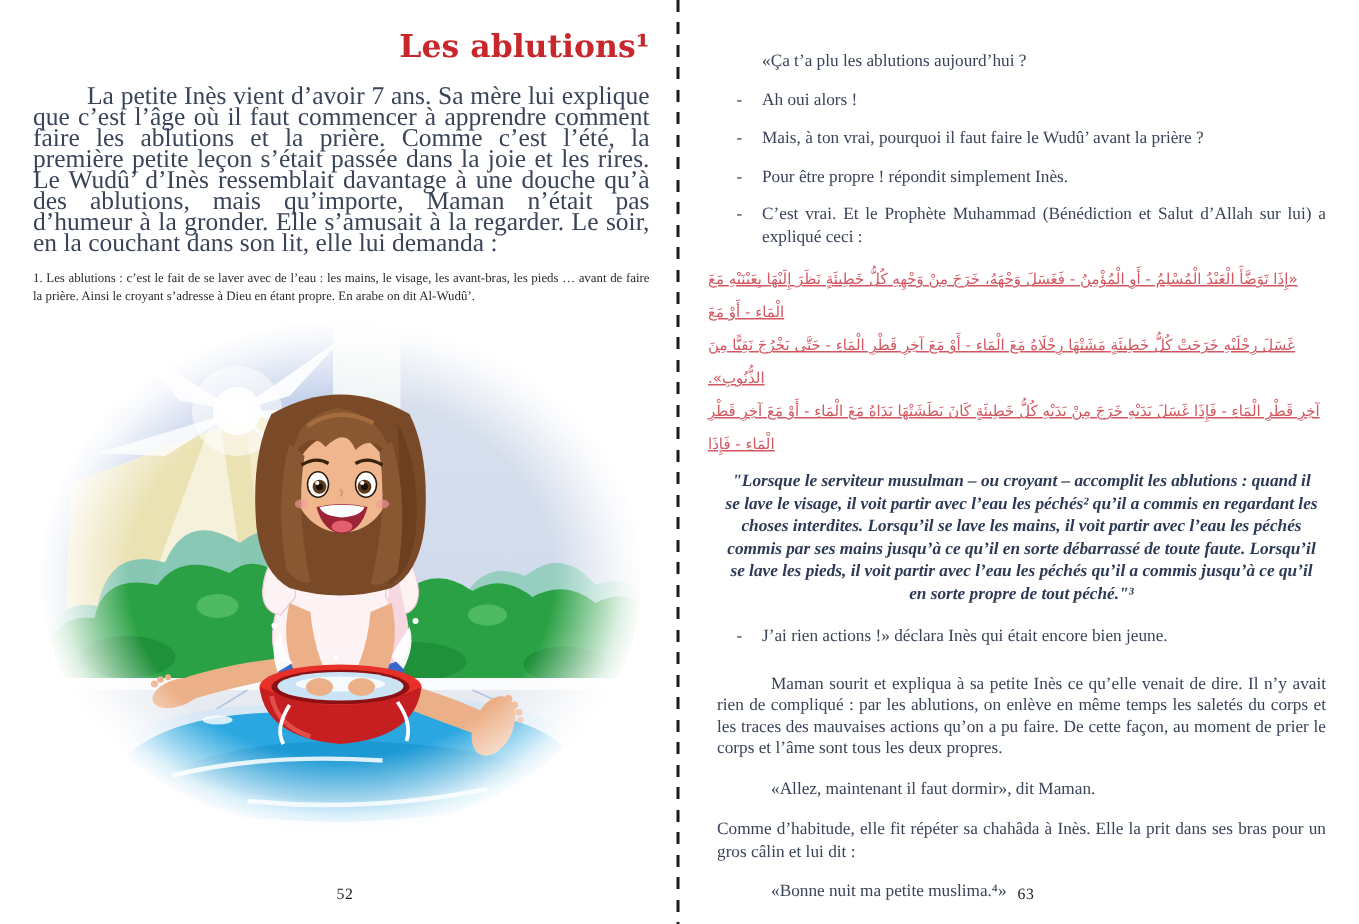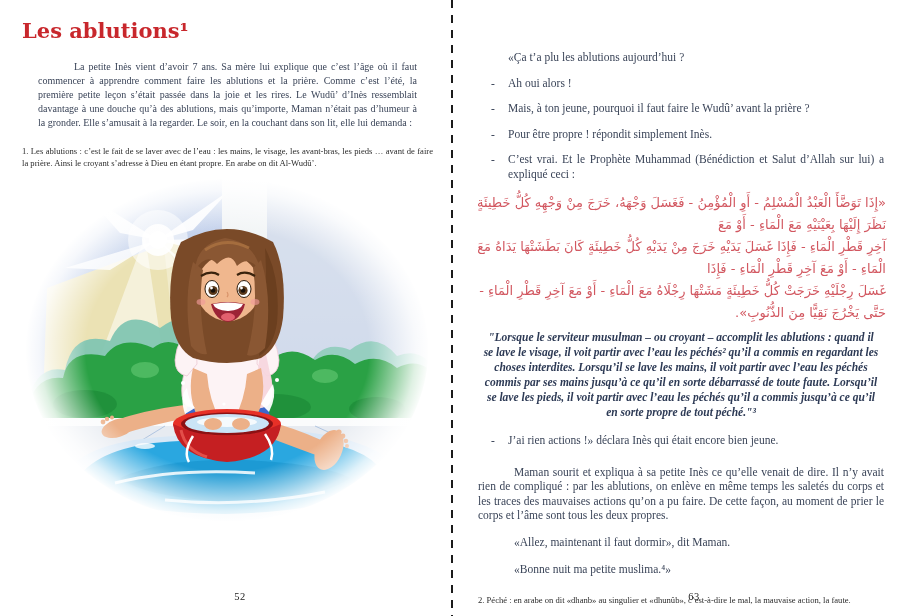--- a/index.html
+++ b/index.html
@@ -3,50 +3,50 @@
 <meta charset="utf-8">
 <style>
   html,body{margin:0;padding:0;}
   body{
     width:906px;height:616px;background:#ffffff;overflow:hidden;position:relative;
     font-family:"Liberation Serif", serif;
     color:var(--body-ink,#3a4458);
   }
   .page{position:absolute;top:0;height:616px;box-sizing:border-box;}
   .page-left{left:0;width:452px;padding:18px 19px 0 22px;}
-  .page-right{left:454px;width:452px;padding:50px 22px 0 24px;}
+  .page-right{left:454px;width:452px;padding:34px 22px 0 24px;}
   .divider{
     position:absolute;left:451px;top:0;width:2px;height:616px;
     background:repeating-linear-gradient(to bottom,var(--divider-ink,#1b1b1b) 0 8px,transparent 8px 15px);
   }
   
   .title{
-    text-align:left;font-family:"DejaVu Serif", serif;font-weight:bold;
+    text-align:right;font-family:"DejaVu Serif", serif;font-weight:bold;
     font-size:21px;line-height:26px;color:var(--title-red,#c8272c);margin:0 0 13px 0;
   }
   .intro{
-    font-size:10px;line-height:14px;text-align:justify;text-indent:36px;margin:16px;
+    font-size:17px;line-height:14px;text-align:justify;text-indent:36px;margin:0;
   }
   .footnote{
     font-size:8.6px;line-height:11.5px;color:var(--footnote-ink,#2b2b2b);text-align:justify;
   }
   .footnote-left{margin-top:11px;}
   .illustration-wrap{margin-top:9px;margin-left:3px;width:405px;height:345px;}
   .pagenum{
-    position:absolute;bottom:14px;left:14px;width:100%;text-align:center;
+    position:absolute;bottom:14px;left:4px;width:100%;text-align:center;
     font-size:10.5px;color:#222;letter-spacing:.5px;
   }
   
   .dlg-item{display:flex;margin-bottom:11px;padding-left:13px;font-size:11.5px;line-height:14.5px;}
   .dlg-dash{width:17px;flex:none;}
   .dlg-text{flex:1;text-align:justify;}
   .arabic{
-    direction:rtl;text-align:right;color:var(--arabic-red,#d25760);
-    font-family:"DejaVu Sans", sans-serif;font-size:13px;line-height:22px;
-    margin:8px 0 6px -6px;width:414px;
+    direction:rtl;text-align:left;color:var(--arabic-red,#d25760);
+    font-family:"DejaVu Sans", sans-serif;font-size:10px;line-height:22px;
+    margin:8px 0 6px -6px;width:414px;text-decoration:underline;
   }
   .translation{
     text-align:center;font-weight:bold;font-style:italic;
     font-size:11.5px;line-height:15px;color:var(--quote-ink,#2d3a55);
     margin:5px 4px 13px 4px;
   }
   .para{font-size:11.5px;line-height:14.5px;text-align:justify;margin:0 0 12px 0;}
   .para.indent{text-indent:36px;margin-top:17px;}
   .quote-line{font-size:11.5px;line-height:14.5px;text-indent:36px;margin:6px 0 13px 0;}
   .footnotes-right{margin-top:16px;}
@@ -220,47 +220,48 @@
     <div class="dlg-item">
       <span class="dlg-dash"></span>
       <span class="dlg-text">«Ça t’a plu les ablutions aujourd’hui ?</span>
     </div>
     <div class="dlg-item">
       <span class="dlg-dash">-</span>
       <span class="dlg-text">Ah oui alors !</span>
     </div>
     <div class="dlg-item">
       <span class="dlg-dash">-</span>
-      <span class="dlg-text">Mais, à ton jeune, pourquoi il faut faire le Wudû’ avant la prière ?</span>
+      <span class="dlg-text">Mais, à ton vrai, pourquoi il faut faire le Wudû’ avant la prière ?</span>
     </div>
     <div class="dlg-item">
       <span class="dlg-dash">-</span>
       <span class="dlg-text">Pour être propre ! répondit simplement Inès.</span>
     </div>
     <div class="dlg-item">
       <span class="dlg-dash">-</span>
       <span class="dlg-text">C’est vrai. Et le Prophète Muhammad (Bénédiction et Salut d’Allah sur lui) a expliqué ceci :</span>
     </div>
   </div>
 
   <div class="arabic" dir="rtl">
     <div>«إِذَا تَوَضَّأَ الْعَبْدُ الْمُسْلِمُ - أَوِ الْمُؤْمِنُ - فَغَسَلَ وَجْهَهُ، خَرَجَ مِنْ وَجْهِهِ كُلُّ خَطِيئَةٍ نَظَرَ إِلَيْهَا بِعَيْنَيْهِ مَعَ الْمَاءِ - أَوْ مَعَ</div>
+    <div>غَسَلَ رِجْلَيْهِ خَرَجَتْ كُلُّ خَطِيئَةٍ مَشَتْهَا رِجْلَاهُ مَعَ الْمَاءِ - أَوْ مَعَ آخِرِ قَطْرِ الْمَاءِ - حَتَّى يَخْرُجَ نَقِيًّا مِنَ الذُّنُوبِ».</div>
     <div>آخِرِ قَطْرِ الْمَاءِ - فَإِذَا غَسَلَ يَدَيْهِ خَرَجَ مِنْ يَدَيْهِ كُلُّ خَطِيئَةٍ كَانَ بَطَشَتْهَا يَدَاهُ مَعَ الْمَاءِ - أَوْ مَعَ آخِرِ قَطْرِ الْمَاءِ - فَإِذَا</div>
-    <div>غَسَلَ رِجْلَيْهِ خَرَجَتْ كُلُّ خَطِيئَةٍ مَشَتْهَا رِجْلَاهُ مَعَ الْمَاءِ - أَوْ مَعَ آخِرِ قَطْرِ الْمَاءِ - حَتَّى يَخْرُجَ نَقِيًّا مِنَ الذُّنُوبِ».</div>
   </div>
 
   <div class="translation">"Lorsque le serviteur musulman – ou croyant – accomplit les ablutions : quand il se lave le visage, il voit partir avec l’eau les péchés² qu’il a commis en regardant les choses interdites. Lorsqu’il se lave les mains, il voit partir avec l’eau les péchés commis par ses mains jusqu’à ce qu’il en sorte débarrassé de toute faute. Lorsqu’il se lave les pieds, il voit partir avec l’eau les péchés qu’il a commis jusqu’à ce qu’il en sorte propre de tout péché."³</div>
 
   <div class="dlg-item">
     <span class="dlg-dash">-</span>
     <span class="dlg-text">J’ai rien actions !» déclara Inès qui était encore bien jeune.</span>
   </div>
 
   <p class="para indent">Maman sourit et expliqua à sa petite Inès ce qu’elle venait de dire. Il n’y avait rien de compliqué : par les ablutions, on enlève en même temps les saletés du corps et les traces des mauvaises actions qu’on a pu faire. De cette façon, au moment de prier le corps et l’âme sont tous les deux propres.</p>
   <p class="quote-line">«Allez, maintenant il faut dormir», dit Maman.</p>
+  <p class="para">Comme d’habitude, elle fit répéter sa chahâda à Inès. Elle la prit dans ses bras pour un gros câlin et lui dit :</p>
   <p class="quote-line">«Bonne nuit ma petite muslima.⁴»</p>
 
   <div class="footnotes-right">
     <div class="fn">2. Péché : en arabe on dit «dhanb» au singulier et «dhunûb», c’est-à-dire le mal, la mauvaise action, la faute.</div>
 
   </div>
 
   <div class="pagenum">63</div>
 </div>
 

